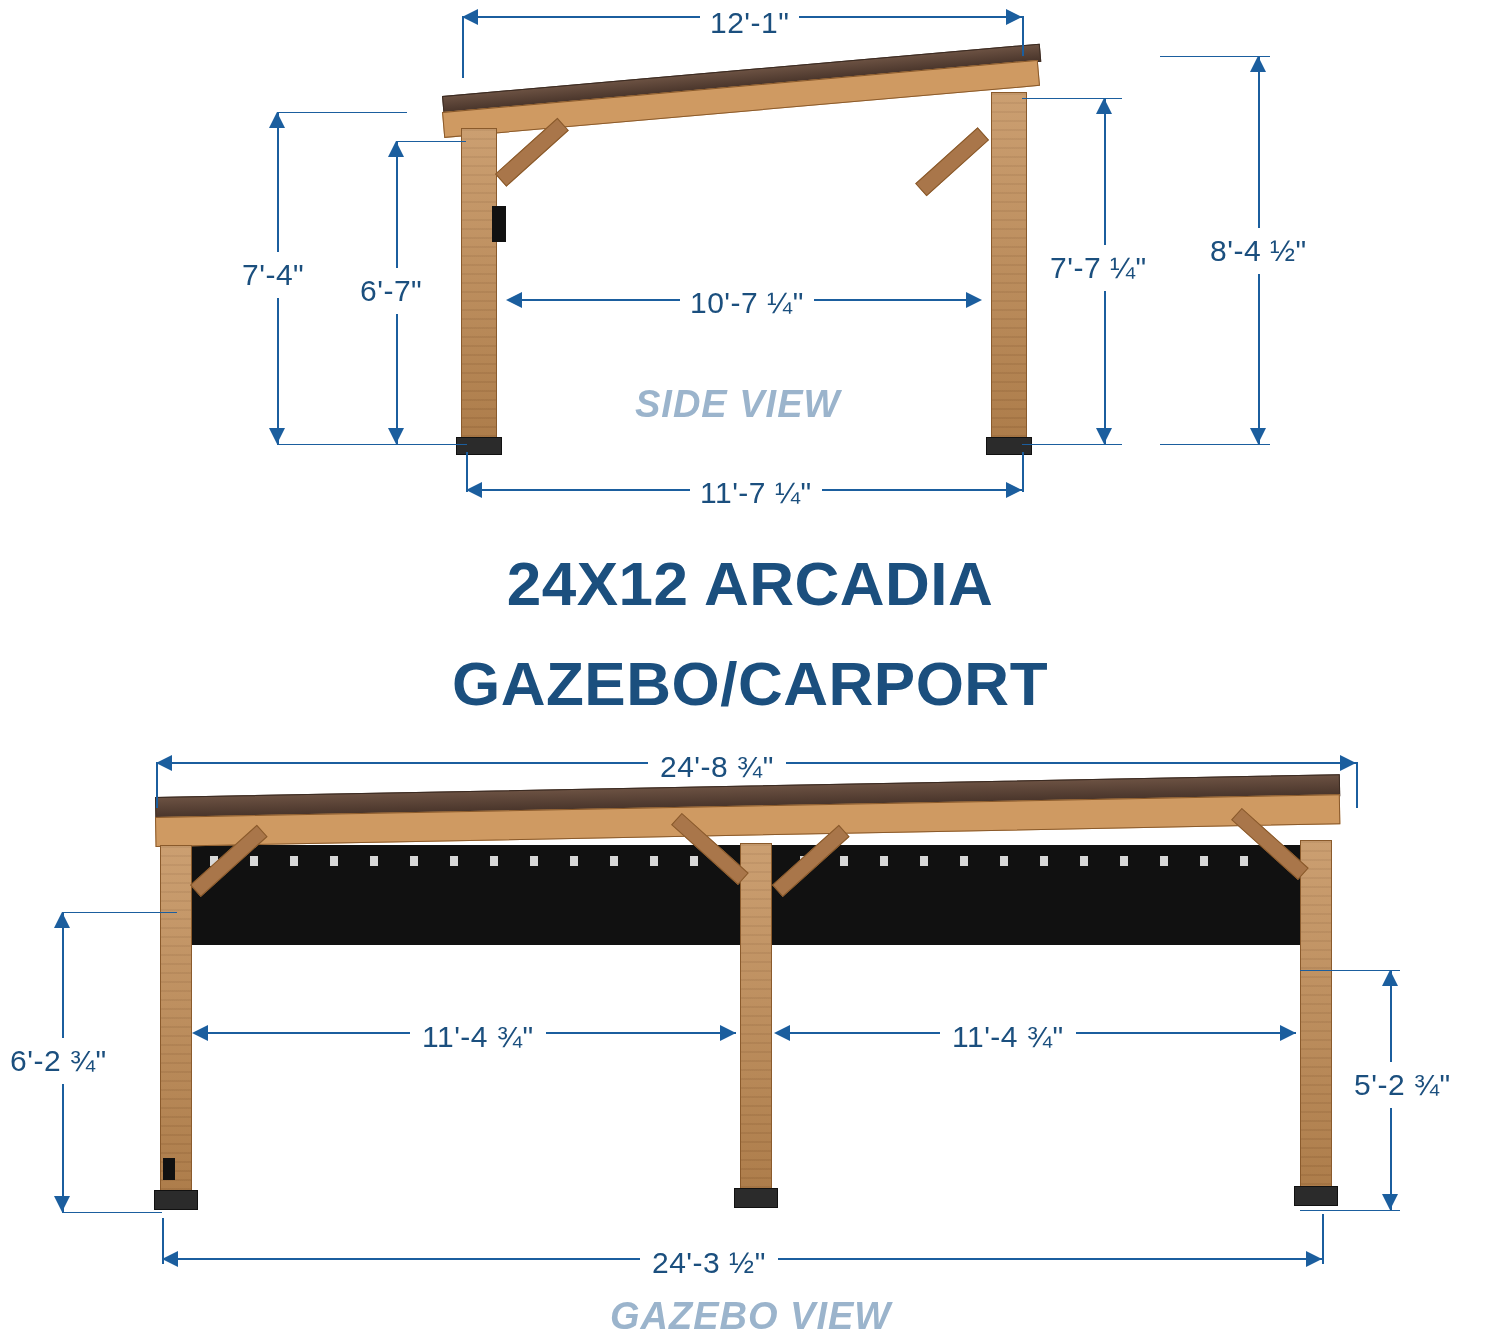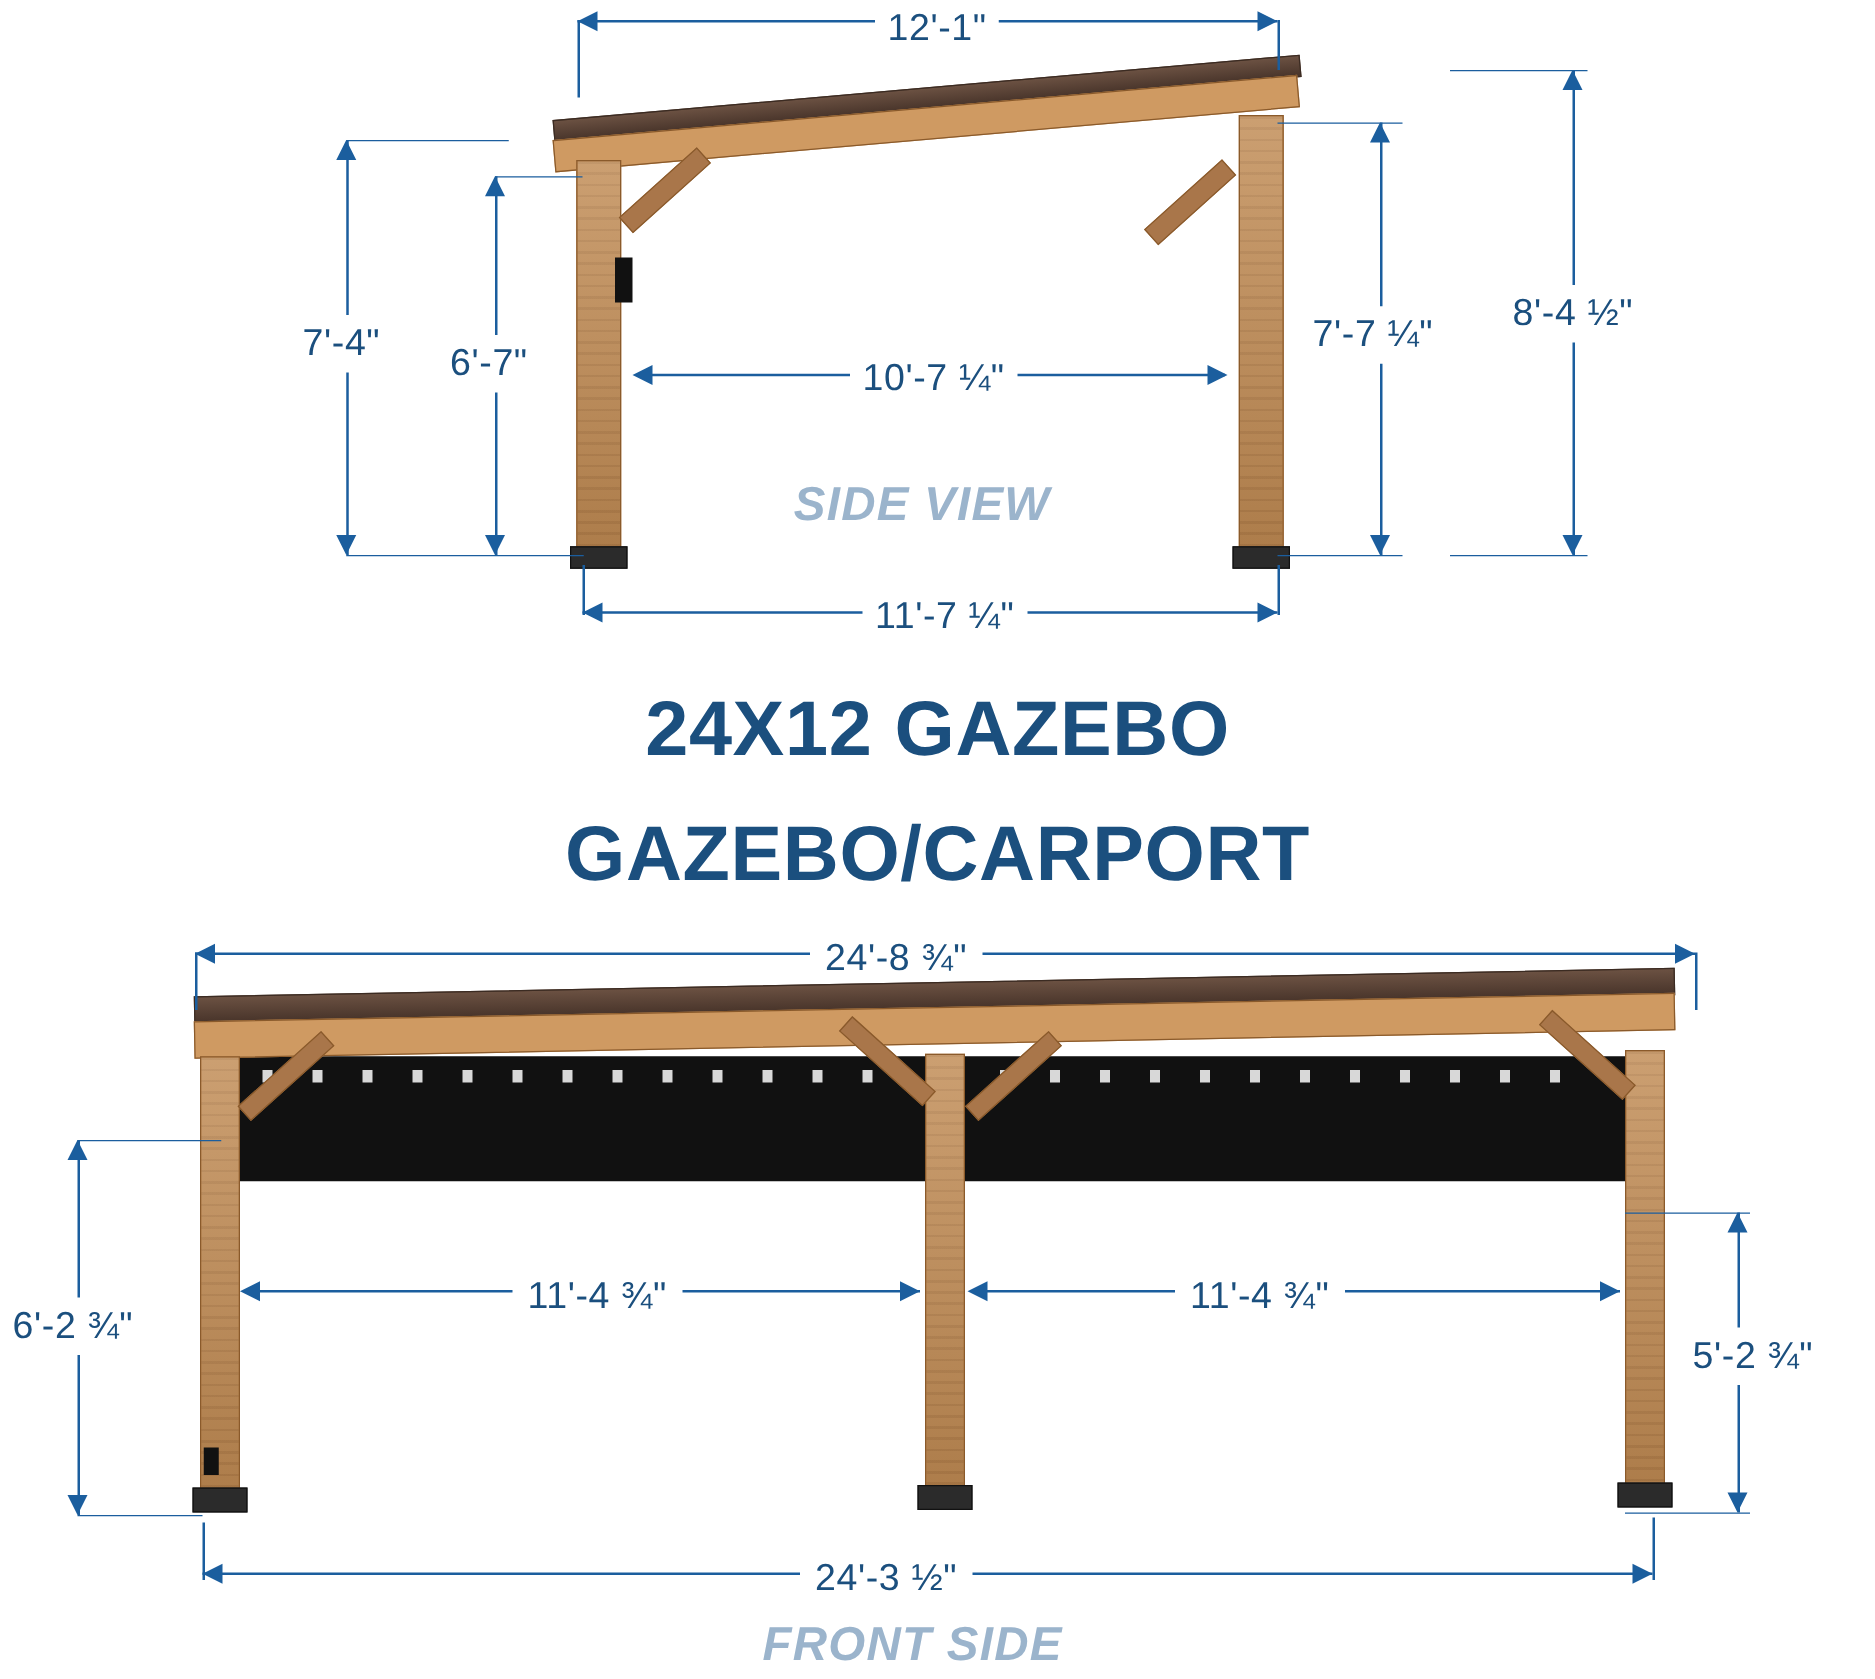--- a/index.html
+++ b/index.html
@@ -167,21 +167,21 @@
 
   <div class="hline" style="left:466px;top:489px;width:556px;"></div>
   <div class="ar left" style="left:466px;top:482px;"></div>
   <div class="ar right" style="left:1006px;top:482px;"></div>
   <div class="vline" style="left:466px;top:452px;height:40px;"></div>
   <div class="vline" style="left:1022px;top:452px;height:40px;"></div>
   <div class="dim" style="left:690px;top:476px;background:#fff;padding:0 10px;">11'-7 ¼"</div>
 
   <div class="viewlabel" style="left:635px;top:383px;">SIDE VIEW</div>
 
-  <div class="maintitle" style="left:0;top:548px;">24X12 GAZEBO</div>
+  <div class="maintitle" style="left:0;top:548px;">24X12 ARCADIA</div>
   <div class="maintitle" style="left:0;top:648px;">GAZEBO/CARPORT</div>
 
   <div>
 
     <div class="shadowbox" style="left:175px;top:845px;width:1145px;height:100px;"></div>
 
     <div class="roofband skew-roof" style="left:155px;top:797px;width:1185px;height:22px;transform:rotate(-1.1deg);"></div>
 
     <div class="wood lite skew-roof" style="left:155px;top:817px;width:1185px;height:30px;transform:rotate(-1.1deg);"></div>
 
@@ -260,15 +260,15 @@
   <div class="tickh" style="left:1300px;top:1210px;width:100px;"></div>
   <div class="dim" style="left:1352px;top:1062px;background:#fff;padding:6px 2px;">5'-2 ¾"</div>
 
   <div class="hline" style="left:162px;top:1258px;width:1160px;"></div>
   <div class="ar left" style="left:162px;top:1251px;"></div>
   <div class="ar right" style="left:1306px;top:1251px;"></div>
   <div class="vline" style="left:162px;top:1218px;height:46px;"></div>
   <div class="vline" style="left:1322px;top:1214px;height:50px;"></div>
   <div class="dim" style="left:640px;top:1246px;background:#fff;padding:0 12px;">24'-3 ½"</div>
 
-  <div class="viewlabel" style="left:610px;top:1295px;">FRONT SIDE</div>
+  <div class="viewlabel" style="left:610px;top:1295px;">GAZEBO VIEW</div>
 
 </div>
 
 </body></html>

